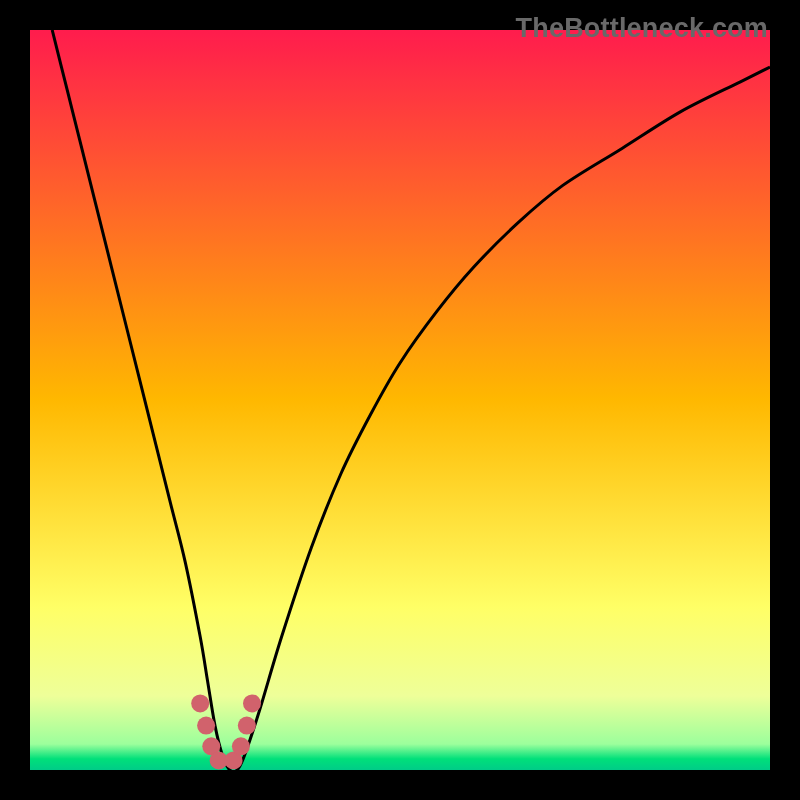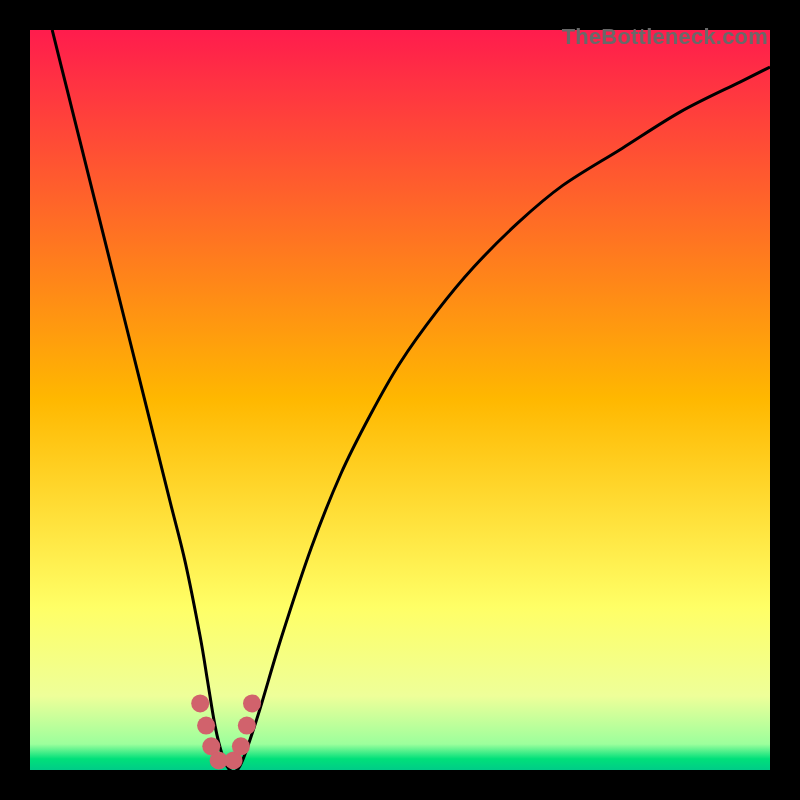--- a/index.html
+++ b/index.html
@@ -20,24 +20,24 @@
   }
   .plot-area {
     position: absolute;
     left: 0;
     top: 0;
     width: 740px;
     height: 740px;
   }
   .watermark {
     position: absolute;
-    top: 24px;
+    top: 13px;
     right: 32px;
     font-family: Arial, Helvetica, sans-serif;
-    font-size: 22px;
+    font-size: 27px;
     font-weight: 600;
     color: #696969;
     letter-spacing: 0.2px;
     text-align: center;
   }
 </style>
 </head>
 <body>
 
 <div class="frame">

